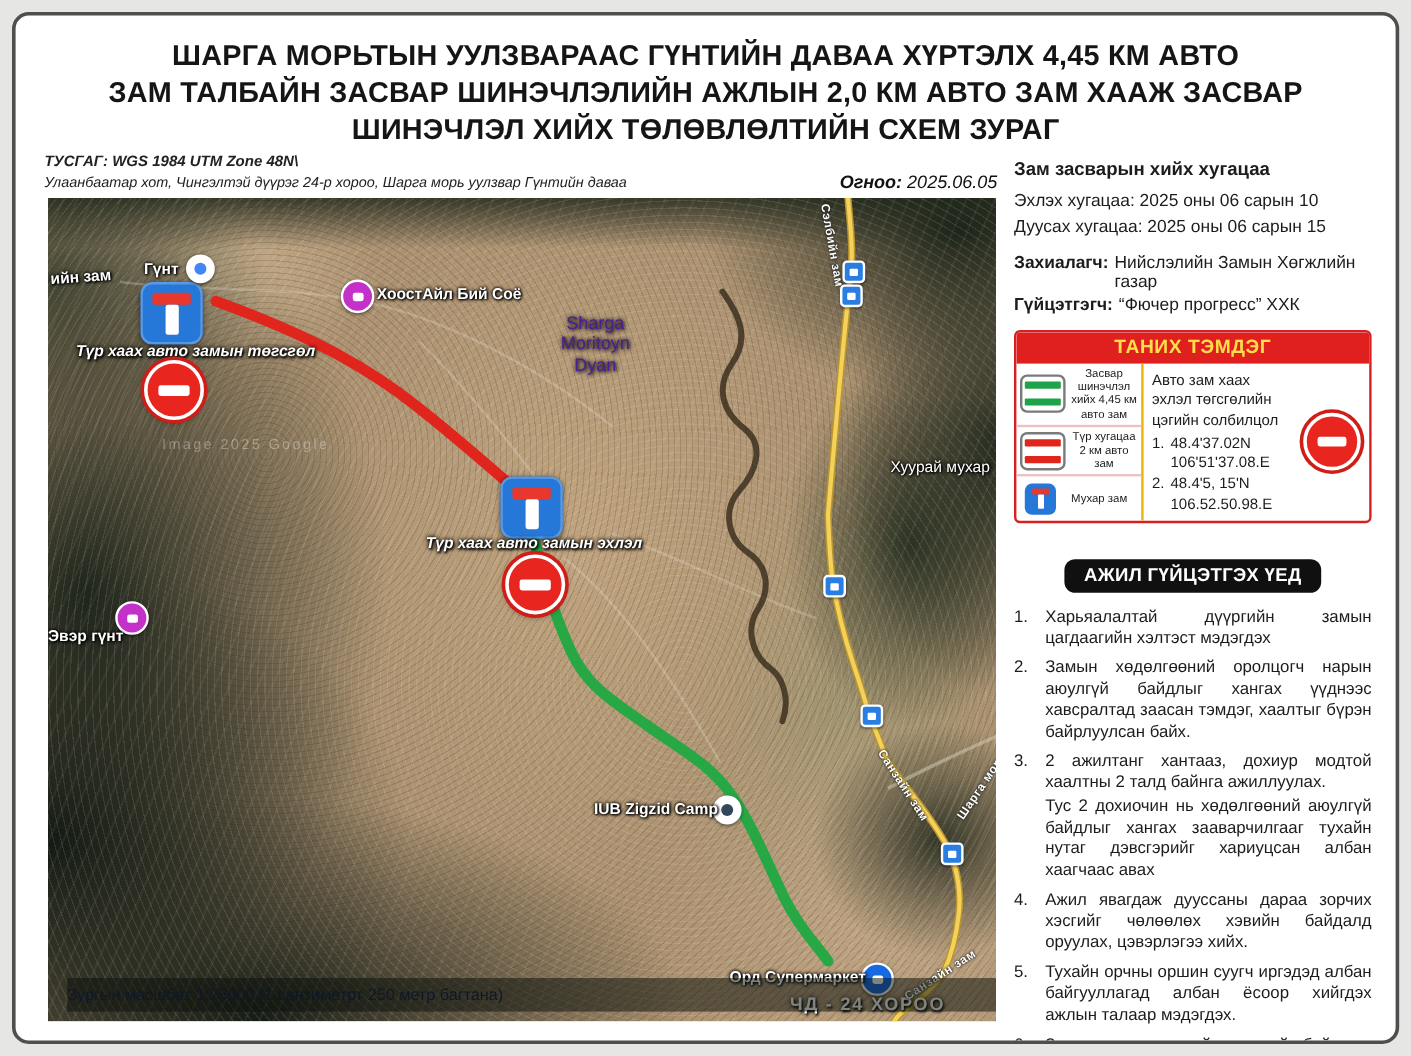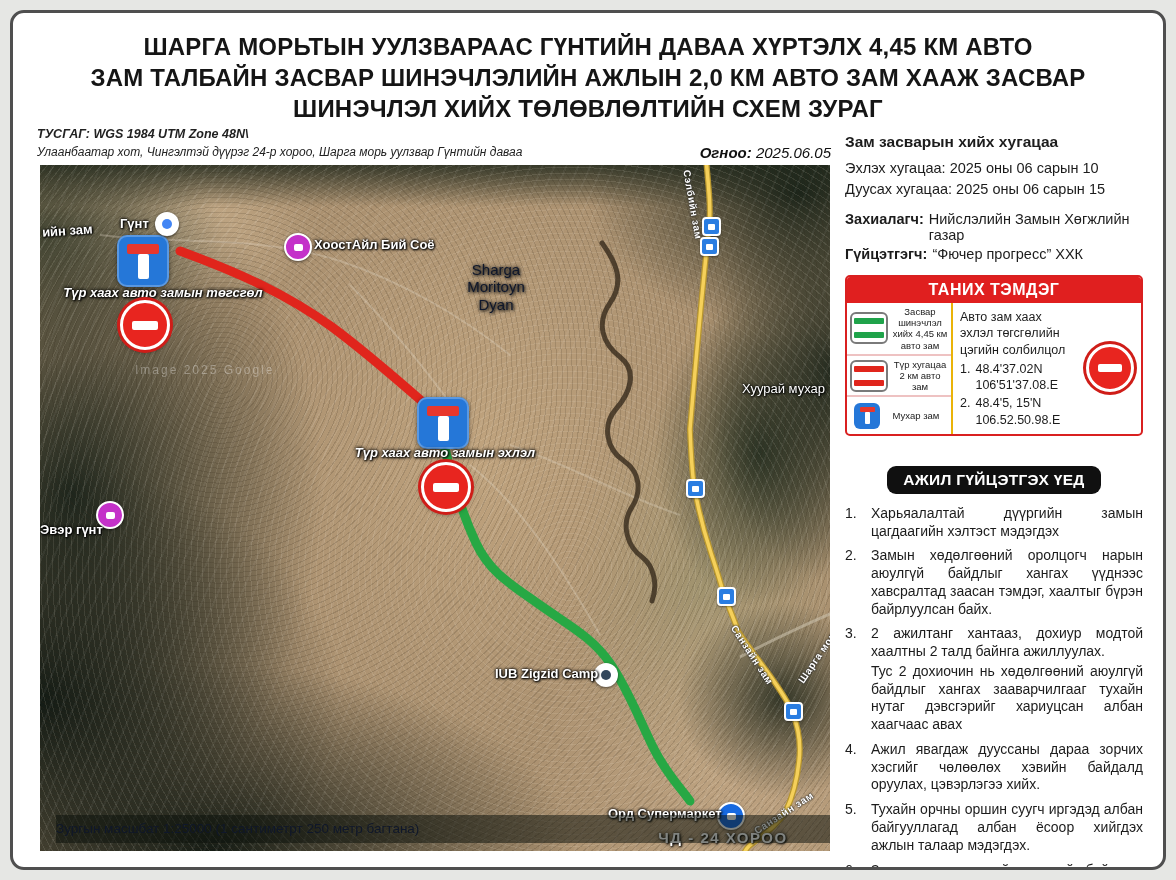--- a/index.html
+++ b/index.html
@@ -40,21 +40,21 @@
     repeating-linear-gradient(113deg, rgba(255,255,255,.05) 0 2px, transparent 2px 11px);}
   .map svg{position:absolute;left:0;top:0;}
 
   .maplabel{position:absolute;color:#fff;font-size:13px;font-weight:bold;white-space:nowrap;
     text-shadow:0 0 3px #000,0 0 3px #000,1px 1px 2px #000;}
   .maplabel.soft{font-weight:normal;}
   .roadlabel{position:absolute;color:#fff;font-size:10px;font-weight:bold;letter-spacing:.6px;
     white-space:nowrap;text-shadow:0 0 2px #222,0 0 2px #222;transform-origin:left top;}
   .signlabel{position:absolute;width:210px;text-align:center;color:#fff;font-size:13px;font-weight:bold;
     text-shadow:0 0 3px #000,0 0 4px #000,1px 1px 2px #000;font-style:italic;}
-  .area-label{position:absolute;text-align:center;color:#0f172a;font-size:15px;line-height:1.15;
+  .area-label{position:absolute;text-align:center;color:#4c1d95;font-size:15px;line-height:1.15;
     text-shadow:0 0 4px #222,1px 1px 3px #111;}
   .district{position:absolute;text-align:center;color:#fff;font-size:15px;font-weight:bold;
     letter-spacing:1.5px;text-shadow:0 0 4px #000,1px 1px 2px #000;}
   .watermark{position:absolute;color:rgba(255,255,255,.32);font-size:12px;letter-spacing:2px;}
 
   .scalebar{position:absolute;left:16px;right:0;bottom:8px;height:28px;background:rgba(12,18,12,.52);
     color:#0f172a;font-size:13.5px;line-height:28px;}
 
   
   .deadend{position:absolute;width:52px;height:52px;background:#2577d8;border-radius:10px;
@@ -89,21 +89,21 @@
   .panel{position:absolute;left:832px;top:120px;width:298px;color:#1c1c1c;}
   .sch-head{font-weight:bold;font-size:15.5px;}
   .sch-line{font-size:14.5px;margin-top:9px;}
   .sch-line + .sch-line{margin-top:5px;}
   .kv{display:flex;gap:5px;font-size:14.5px;margin-top:14px;}
   .kv.second{margin-top:3px;}
   .kv b{white-space:nowrap;}
   .kv .v{flex:1;}
 
   .legend{margin-top:13px;border:2px solid #d92020;border-radius:5px;overflow:hidden;background:#fff;}
-  .legend-head{background:#e01f1f;color:#ffffff;font-weight:bold;font-size:16px;text-align:center;
+  .legend-head{background:#e01f1f;color:#fde047;font-weight:bold;font-size:16px;text-align:center;
     padding:4px 0;letter-spacing:.5px;}
   .legend-body{display:flex;}
   .legend-left{width:104px;border-right:2px solid #eab308;display:flex;flex-direction:column;}
   .legend-row{display:flex;align-items:center;gap:4px;padding:3px 3px;flex:1;border-bottom:2px solid #eec2c2;}
   .legend-row:last-child{border-bottom:none;}
   .legend-row .lbl{flex:1;font-size:9.5px;line-height:1.18;text-align:center;}
   .roadicon{width:34px;height:28px;background:#fff;border:2px solid #7a7a7a;border-radius:6px;
     position:relative;flex:none;}
   .roadicon::before,.roadicon::after{content:"";position:absolute;left:2px;right:2px;height:6px;border-radius:1px;}
   .roadicon::before{top:4px;}

